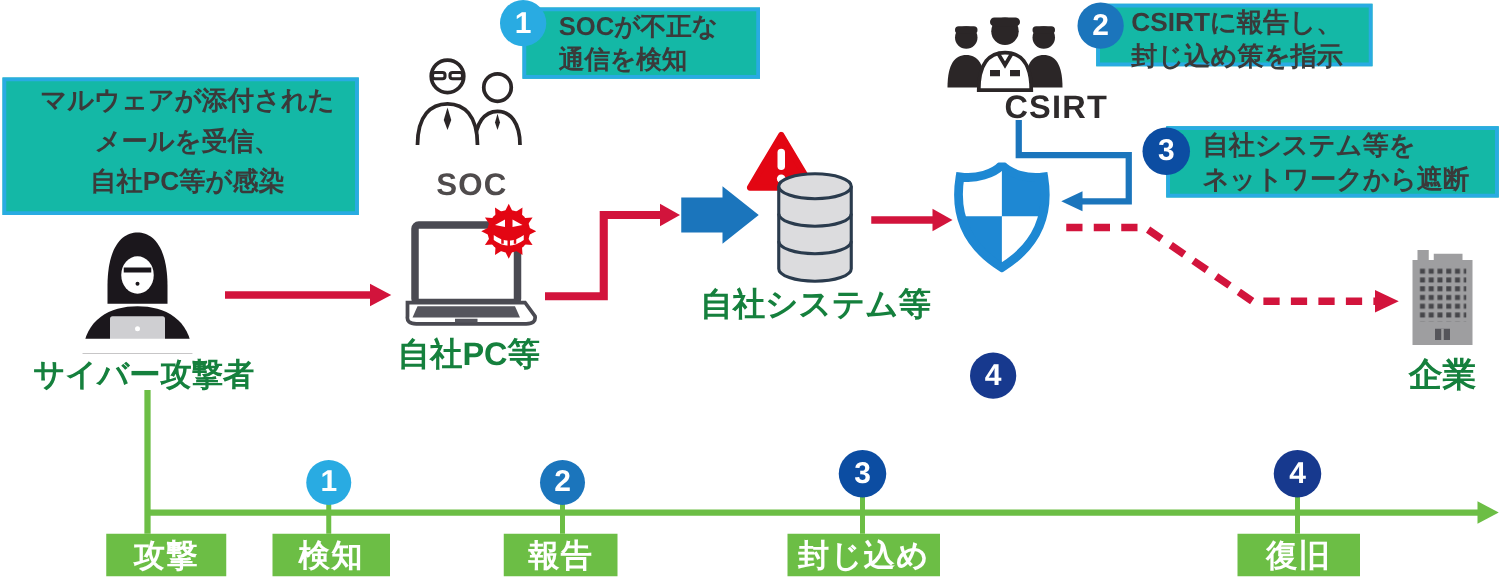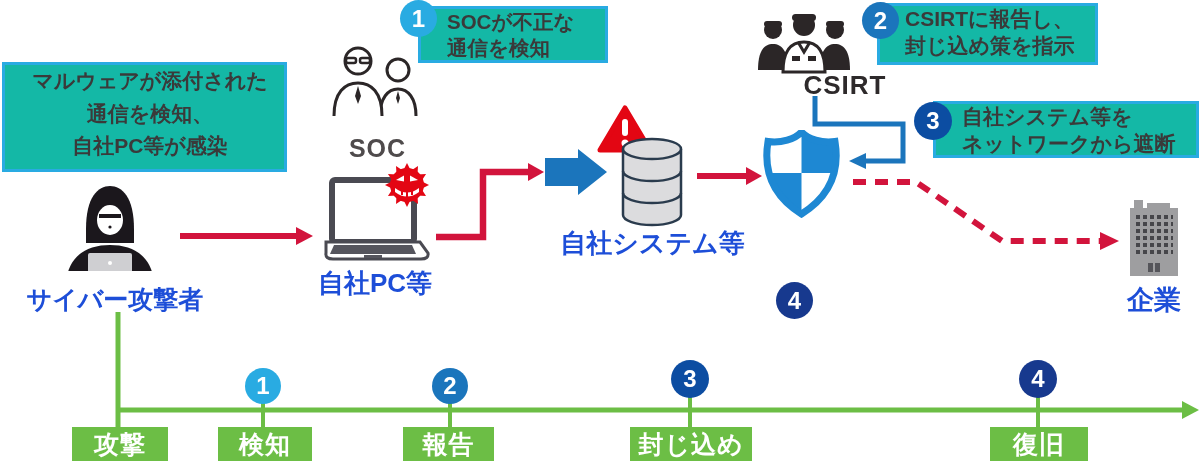--- a/index.html
+++ b/index.html
@@ -20,21 +20,21 @@
   .note{ text-align:center;font-size:21px;line-height:1.55;padding-left:11px;}
   
   .badge{
     position:absolute;border-radius:50%;color:#fff;font-weight:bold;
     display:flex;align-items:center;justify-content:center;z-index:4;
     font-size:24px;
   }
   .b1{background:#29abe2;} .b2{background:#1b75bc;}
   .b3{background:#0c4da2;} .b4{background:#17398e;}
   
-  .lbl{position:absolute;text-align:center;font-size:26px;font-weight:600;color:#1d4ed8;z-index:3;white-space:nowrap;}
+  .lbl{position:absolute;text-align:center;font-size:26px;font-weight:600;color:#15803d;z-index:3;white-space:nowrap;}
   .lbl-soc{color:#4f4b4c;letter-spacing:1px;}
   .lbl-csirt{color:#2e2a2b;font-weight:700;letter-spacing:1px;}
   
   .tl-box{
     position:absolute;background:#6cbe45;color:#fff;font-size:25px;font-weight:600;
     display:flex;align-items:center;justify-content:center;z-index:3;height:34px;top:427px;
     letter-spacing:1px;
   }
   .layer{position:absolute;left:0;top:0;z-index:1;}
   .icon{z-index:2;}
@@ -79,21 +79,21 @@
       <path d="M1182,401 L1199,410 L1182,419 Z" fill="#6cbe45"></path>
       <line x1="263" y1="398" x2="263" y2="427" stroke="#6cbe45" stroke-width="4"></line>
       <line x1="450" y1="398" x2="450" y2="427" stroke="#6cbe45" stroke-width="4"></line>
       <line x1="690" y1="392" x2="690" y2="427" stroke="#6cbe45" stroke-width="4"></line>
       <line x1="1038" y1="392" x2="1038" y2="427" stroke="#6cbe45" stroke-width="4"></line>
     </g>
   </svg>
 
   <div class="box note" style="left:2px;top:62px;width:285px;height:110px;">
     <span class="ln">マルウェアが添付された</span>
-    <span class="ln">通信を検知、</span>
+    <span class="ln">メールを受信、</span>
     <span class="ln">自社PC等が感染</span>
   </div>
 
   <svg class="abs icon" style="left:48px;top:183px;" width="124" height="100" viewBox="0 0 124 100">
     <path d="M38,46 C38,14 50,3 62,3 C74,3 86,14 86,46 L86,60 L38,60 Z" fill="#1b171c"></path>
     <ellipse cx="62" cy="37" rx="13" ry="15" fill="#fff"></ellipse>
     <rect x="51" y="31" width="22" height="4" fill="#1b171c"></rect>
     <circle cx="62" cy="44" r="1.6" fill="#1b171c"></circle>
     <path d="M18,100 C20,72 40,62 62,62 C84,62 104,72 106,100 Z" fill="#1b171c"></path>
     <rect x="40" y="70" width="44" height="20" rx="2" fill="#cfcfd2"></rect>
@@ -191,21 +191,21 @@
       <circle cx="48" cy="17" r="11"></circle>
       <rect x="36" y="6" width="24" height="7" rx="3.5"></rect>
     </g>
     <path d="M27,64 C27,42 36,34 48,34 C60,34 69,42 69,64 Z" fill="#fff" stroke="#2b2627" stroke-width="3"></path>
     <path d="M42,34 L48,44 L54,34" fill="none" stroke="#2b2627" stroke-width="3"></path>
     <rect x="36" y="48" width="8" height="5" fill="#2b2627"></rect>
     <rect x="52" y="48" width="8" height="5" fill="#2b2627"></rect>
   </svg>
   <div class="lbl lbl-csirt" style="left:758px;top:70px;width:92px;margin-left:41px;">CSIRT</div>
 
-  <div class="box" style="left:877px;top:3px;width:221px;height:62px;padding-left:25px;">
+  <div class="box" style="left:877px;top:3px;width:221px;height:50px;padding-left:25px;">
     <span class="ln">CSIRTに報告し、</span>
     <span class="ln">封じ込め策を指示</span>
   </div>
   <div class="badge b2" style="left:862px;top:2px;width:37px;height:37px;">2</div>
 
   <div class="box" style="left:933px;top:101px;width:266px;height:57px;padding-left:26px;">
     <span class="ln">自社システム等を</span>
     <span class="ln">ネットワークから遮断</span>
   </div>
   <div class="badge b3" style="left:914px;top:102px;width:38px;height:38px;">3</div>
@@ -226,19 +226,19 @@
     <rect x="20" y="63" width="12" height="9" fill="#55555a"></rect>
     <rect x="25" y="63" width="2" height="9" fill="#9e9ea0"></rect>
   </svg>
   <div class="lbl" style="left:1124px;top:282px;width:60px;font-size:27px;">企業</div>
 
   <div class="badge b1" style="left:245px;top:368px;width:36px;height:36px;">1</div>
   <div class="badge b2" style="left:432px;top:368px;width:36px;height:36px;">2</div>
   <div class="badge b3" style="left:671px;top:360px;width:38px;height:38px;">3</div>
   <div class="badge b4" style="left:1019px;top:360px;width:38px;height:38px;">4</div>
 
-  <div class="tl-box" style="left:72px;width:96px;">攻撃</div>
+  <div class="tl-box" style="left:85px;width:96px;">攻撃</div>
   <div class="tl-box" style="left:403px;width:91px;">報告</div>
   <div class="tl-box" style="left:218px;width:94px;">検知</div>
   <div class="tl-box" style="left:630px;width:122px;">封じ込め</div>
   <div class="tl-box" style="left:990px;width:98px;">復旧</div>
 
 </div>
 
 </body></html>

